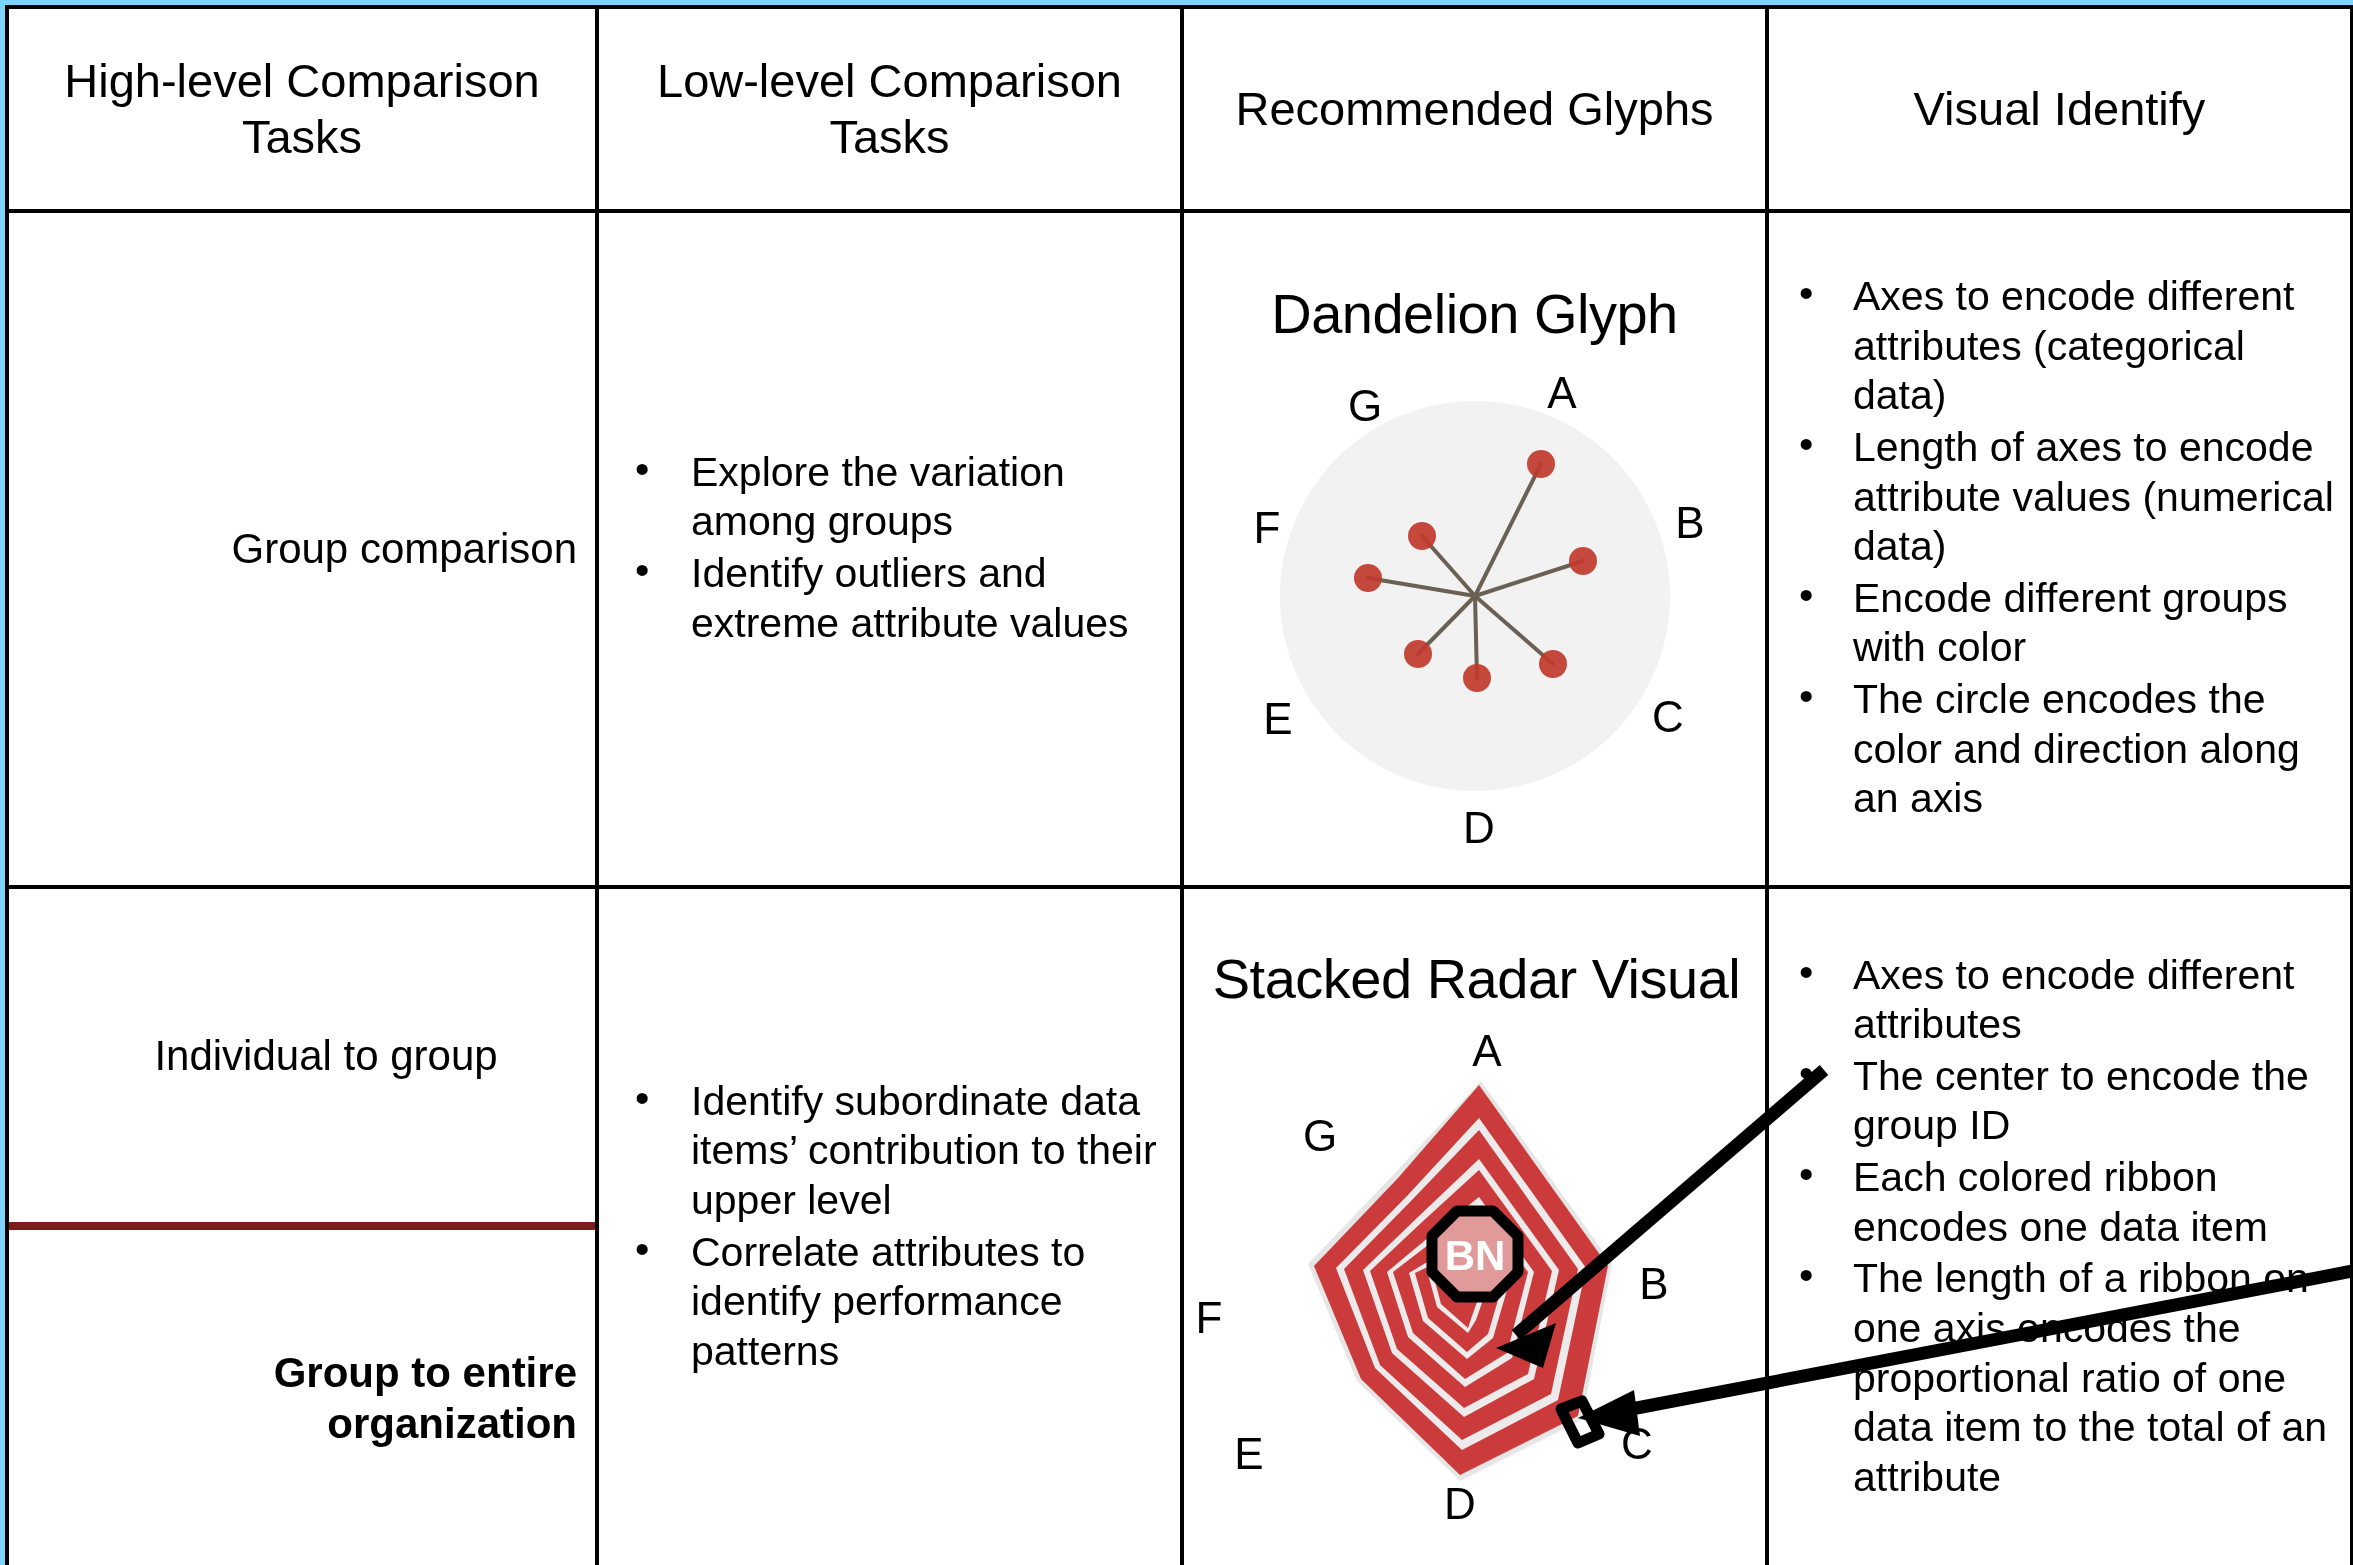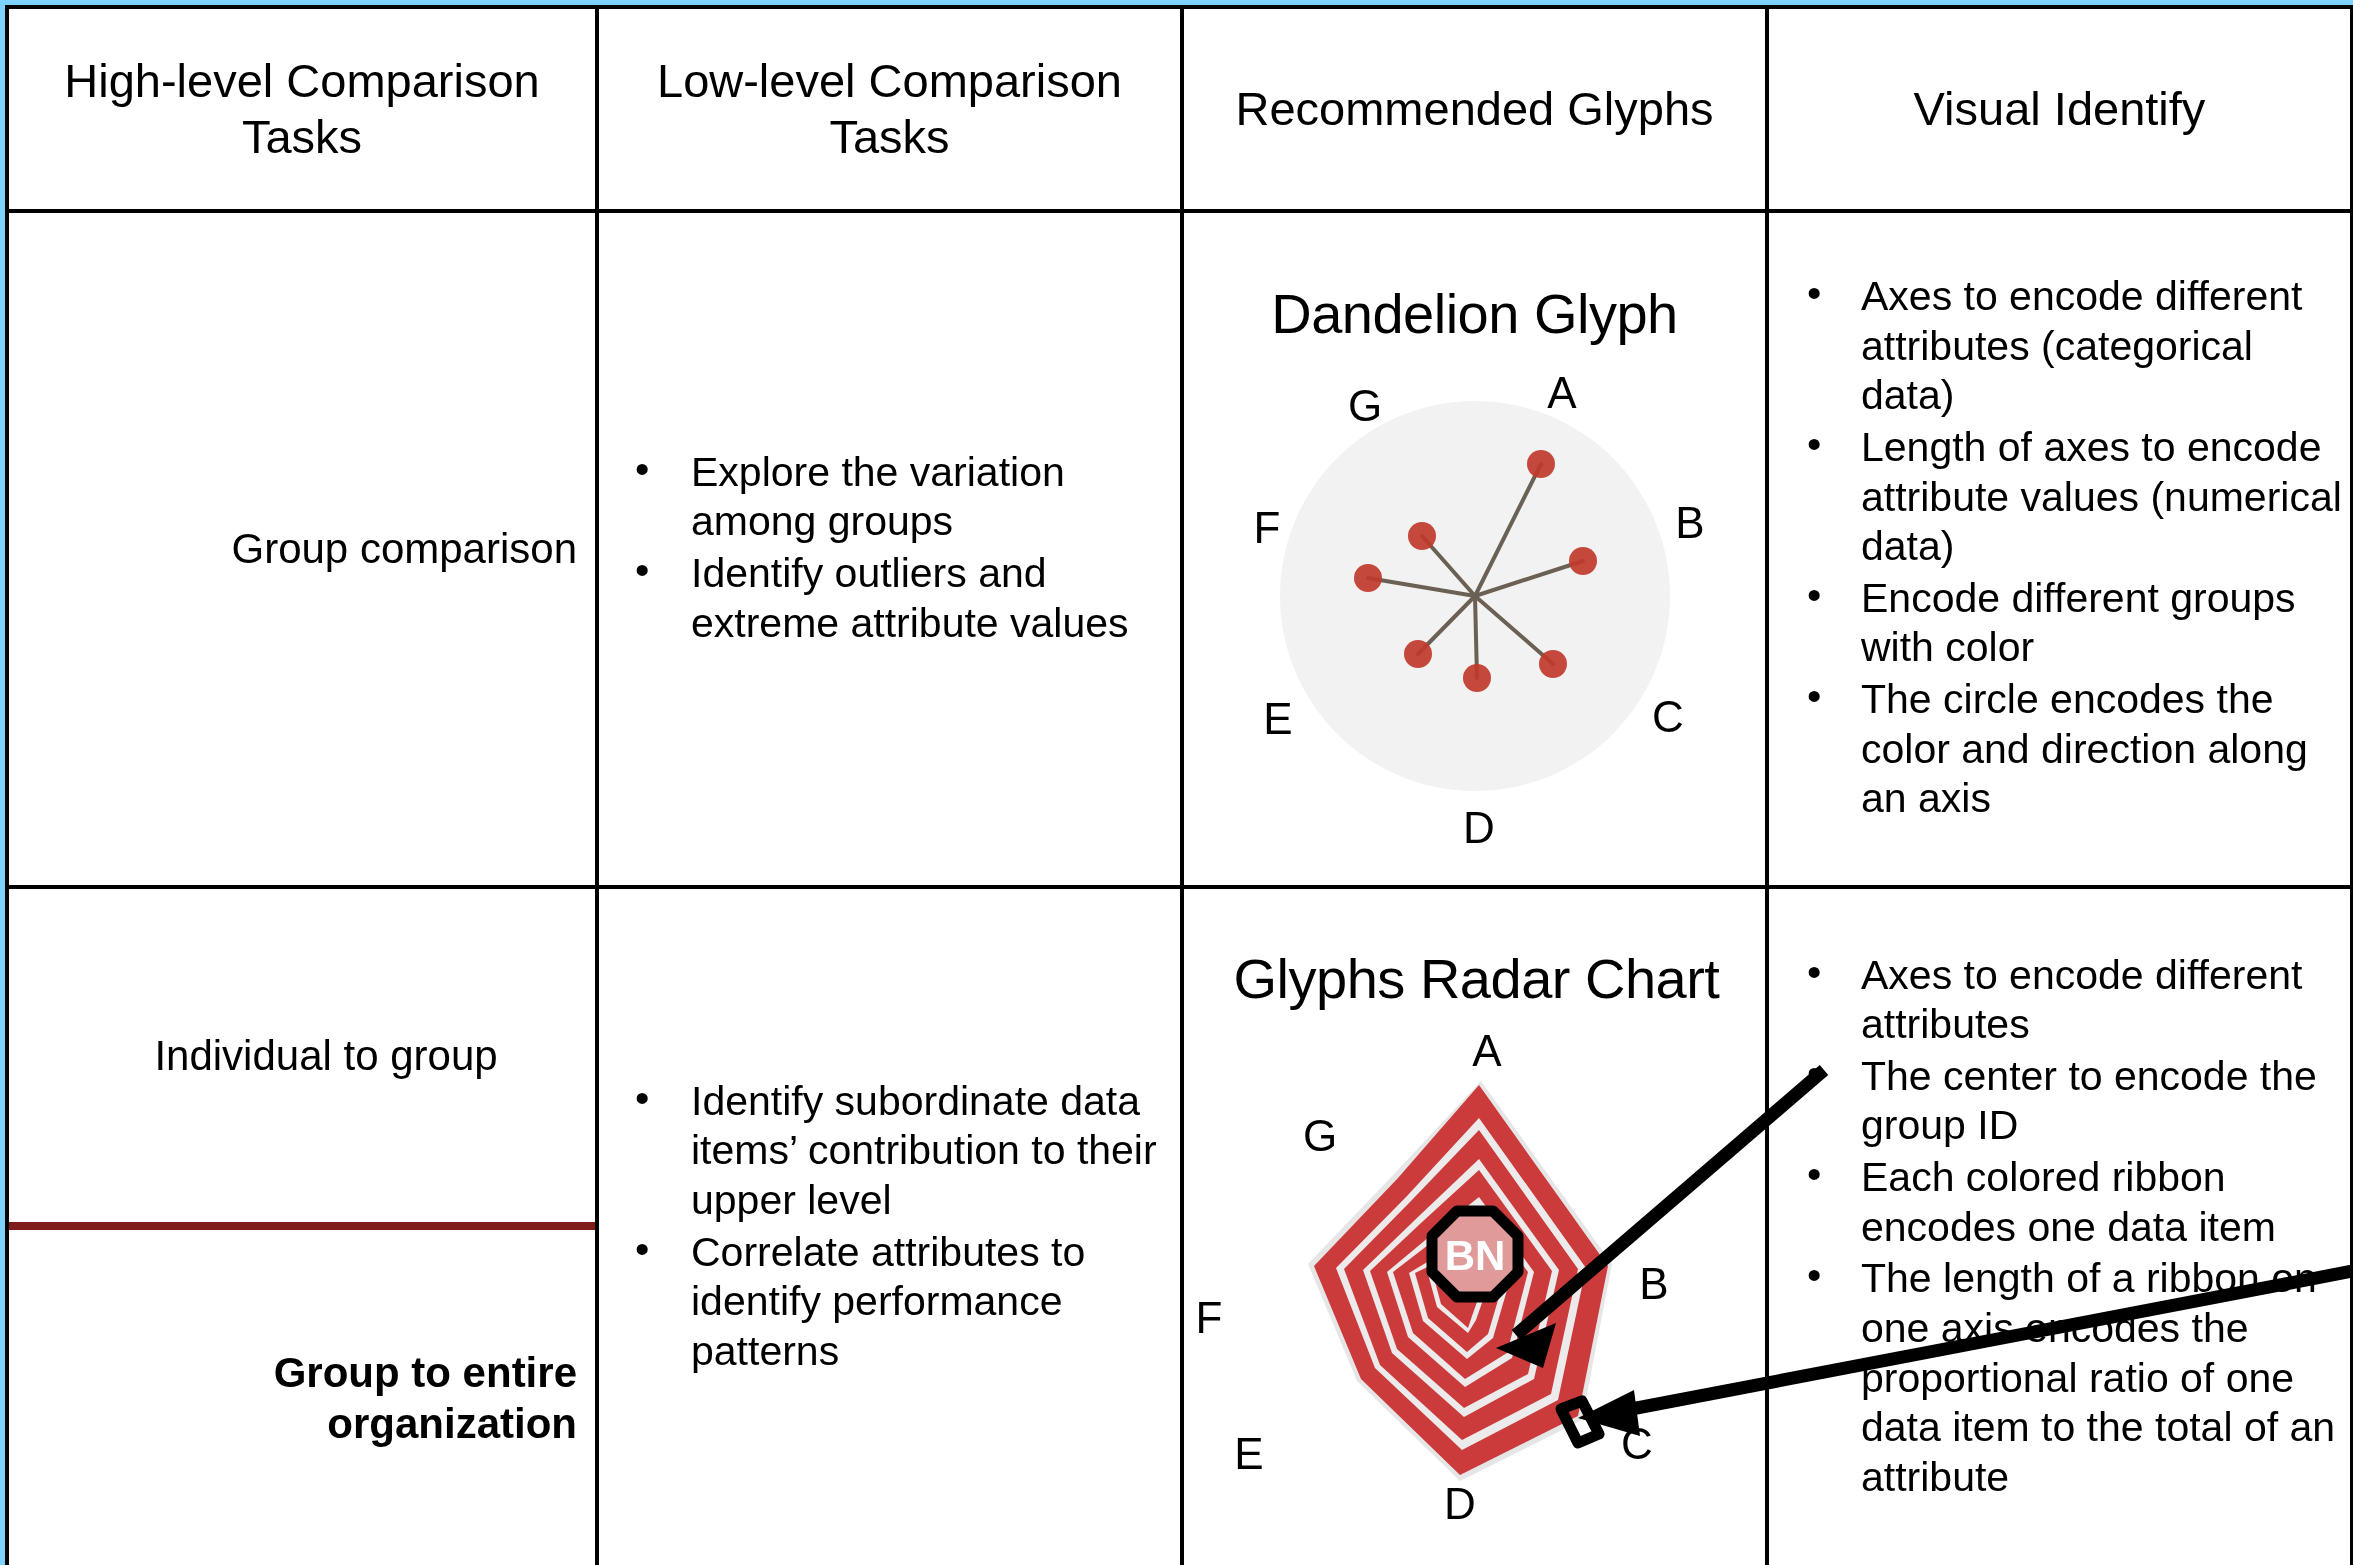--- a/index.html
+++ b/index.html
@@ -73,21 +73,21 @@
   ul.bullets li::before {
     content: "\2022";
     position: absolute;
     left: 2px;
     top: -3px;
     font-size: 41px;
     line-height: 1.21;
   }
   td.bullets-cell { vertical-align: top; }
   td.encoding-cell { vertical-align: top; }
-  td.encoding-cell ul.bullets { padding-left: 36px; }
+  td.encoding-cell ul.bullets { padding-left: 28px; }
   td.encoding-cell ul.bullets li { padding-left: 56px; }
 
   
   td.glyph-cell {
     vertical-align: top;
     position: relative;
     overflow: visible;
   }
   .glyph-wrap {
     position: relative;
@@ -218,21 +218,21 @@
 
         <td class="bullets-cell">
           <ul class="bullets">
             <li>Identify subordinate data items’ contribution to their upper level</li>
             <li>Correlate attributes to identify performance patterns</li>
           </ul>
         </td>
 
         <td class="glyph-cell">
           <div class="glyph-wrap">
-            <div class="glyph-title radar-title">Glyphs Radar Chart</div>
+            <div class="glyph-title radar-title">Stacked Radar Visual</div>
             <svg class="glyph-svg-holder" width="570" height="520" viewBox="0 0 570 520">
 
               <polygon points="291,70 422,253 392,409 270,470 167,370 118,253 205,162" fill="#e6e6e6"></polygon>
 
               <g>
 
                 <polygon points="289,74 418,255 388,405 270,464 171,368 124,255 208,167" fill="#cc3b3b"></polygon>
                 <polygon points="289,107 396,257 368,389 272,439 185,357 146,257 217,185" fill="#eceaea"></polygon>
 
                 <polygon points="289,119 388,258 361,383 272,429 190,354 154,258 220,191" fill="#cc3b3b"></polygon>

